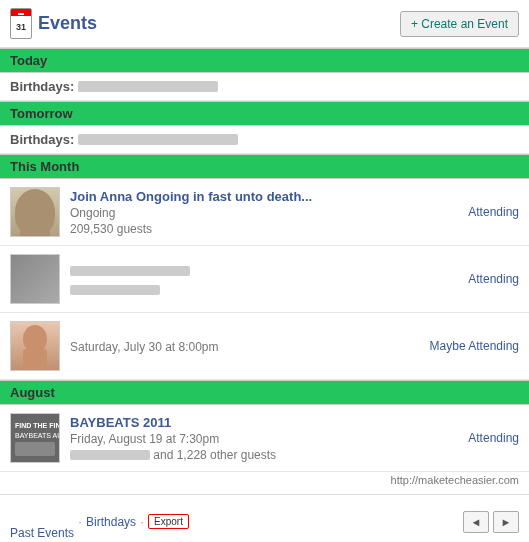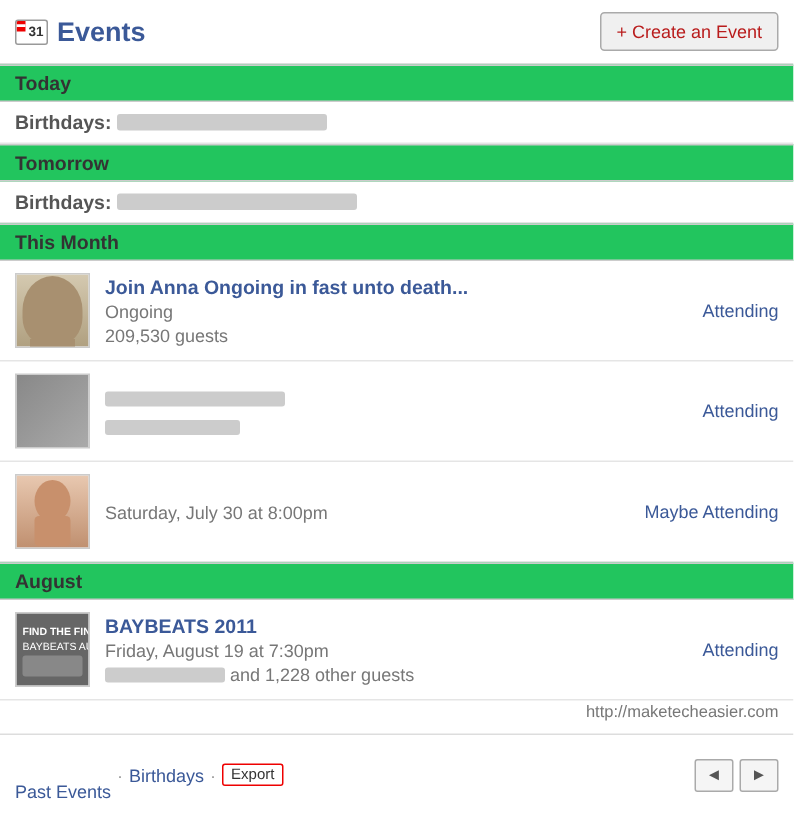--- a/index.html
+++ b/index.html
@@ -21,24 +21,25 @@
       padding: 8px 10px;
       border-bottom: 1px solid #ddd;
     }
     .page-header-left {
       display: flex;
       align-items: center;
       gap: 6px;
     }
     .calendar-icon-box {
       width: 22px;
-      height: 17px;
+      height: 31px;
       border: 1px solid #999;
       border-radius: 2px;
       display: flex;
+      flex-direction: column;
       overflow: hidden;
       background: #fff;
     }
     .cal-top {
       background: #e00;
       height: 7px;
       display: flex;
       align-items: center;
       justify-content: center;
       color: #fff;
@@ -57,21 +58,21 @@
       font-size: 18px;
       font-weight: bold;
       color: #3b5998;
     }
     .create-event-btn {
       background: #f0f0f0;
       border: 1px solid #aaa;
       border-radius: 3px;
       padding: 5px 10px;
       font-size: 12px;
-      color: #b91c1c;
+      color: #0f766e;
       cursor: pointer;
     }
 
     
     .section-header {
       background: #22c55e;
       padding: 4px 10px;
       font-weight: bold;
       font-size: 13px;
       border-bottom: 1px solid #ccc;

